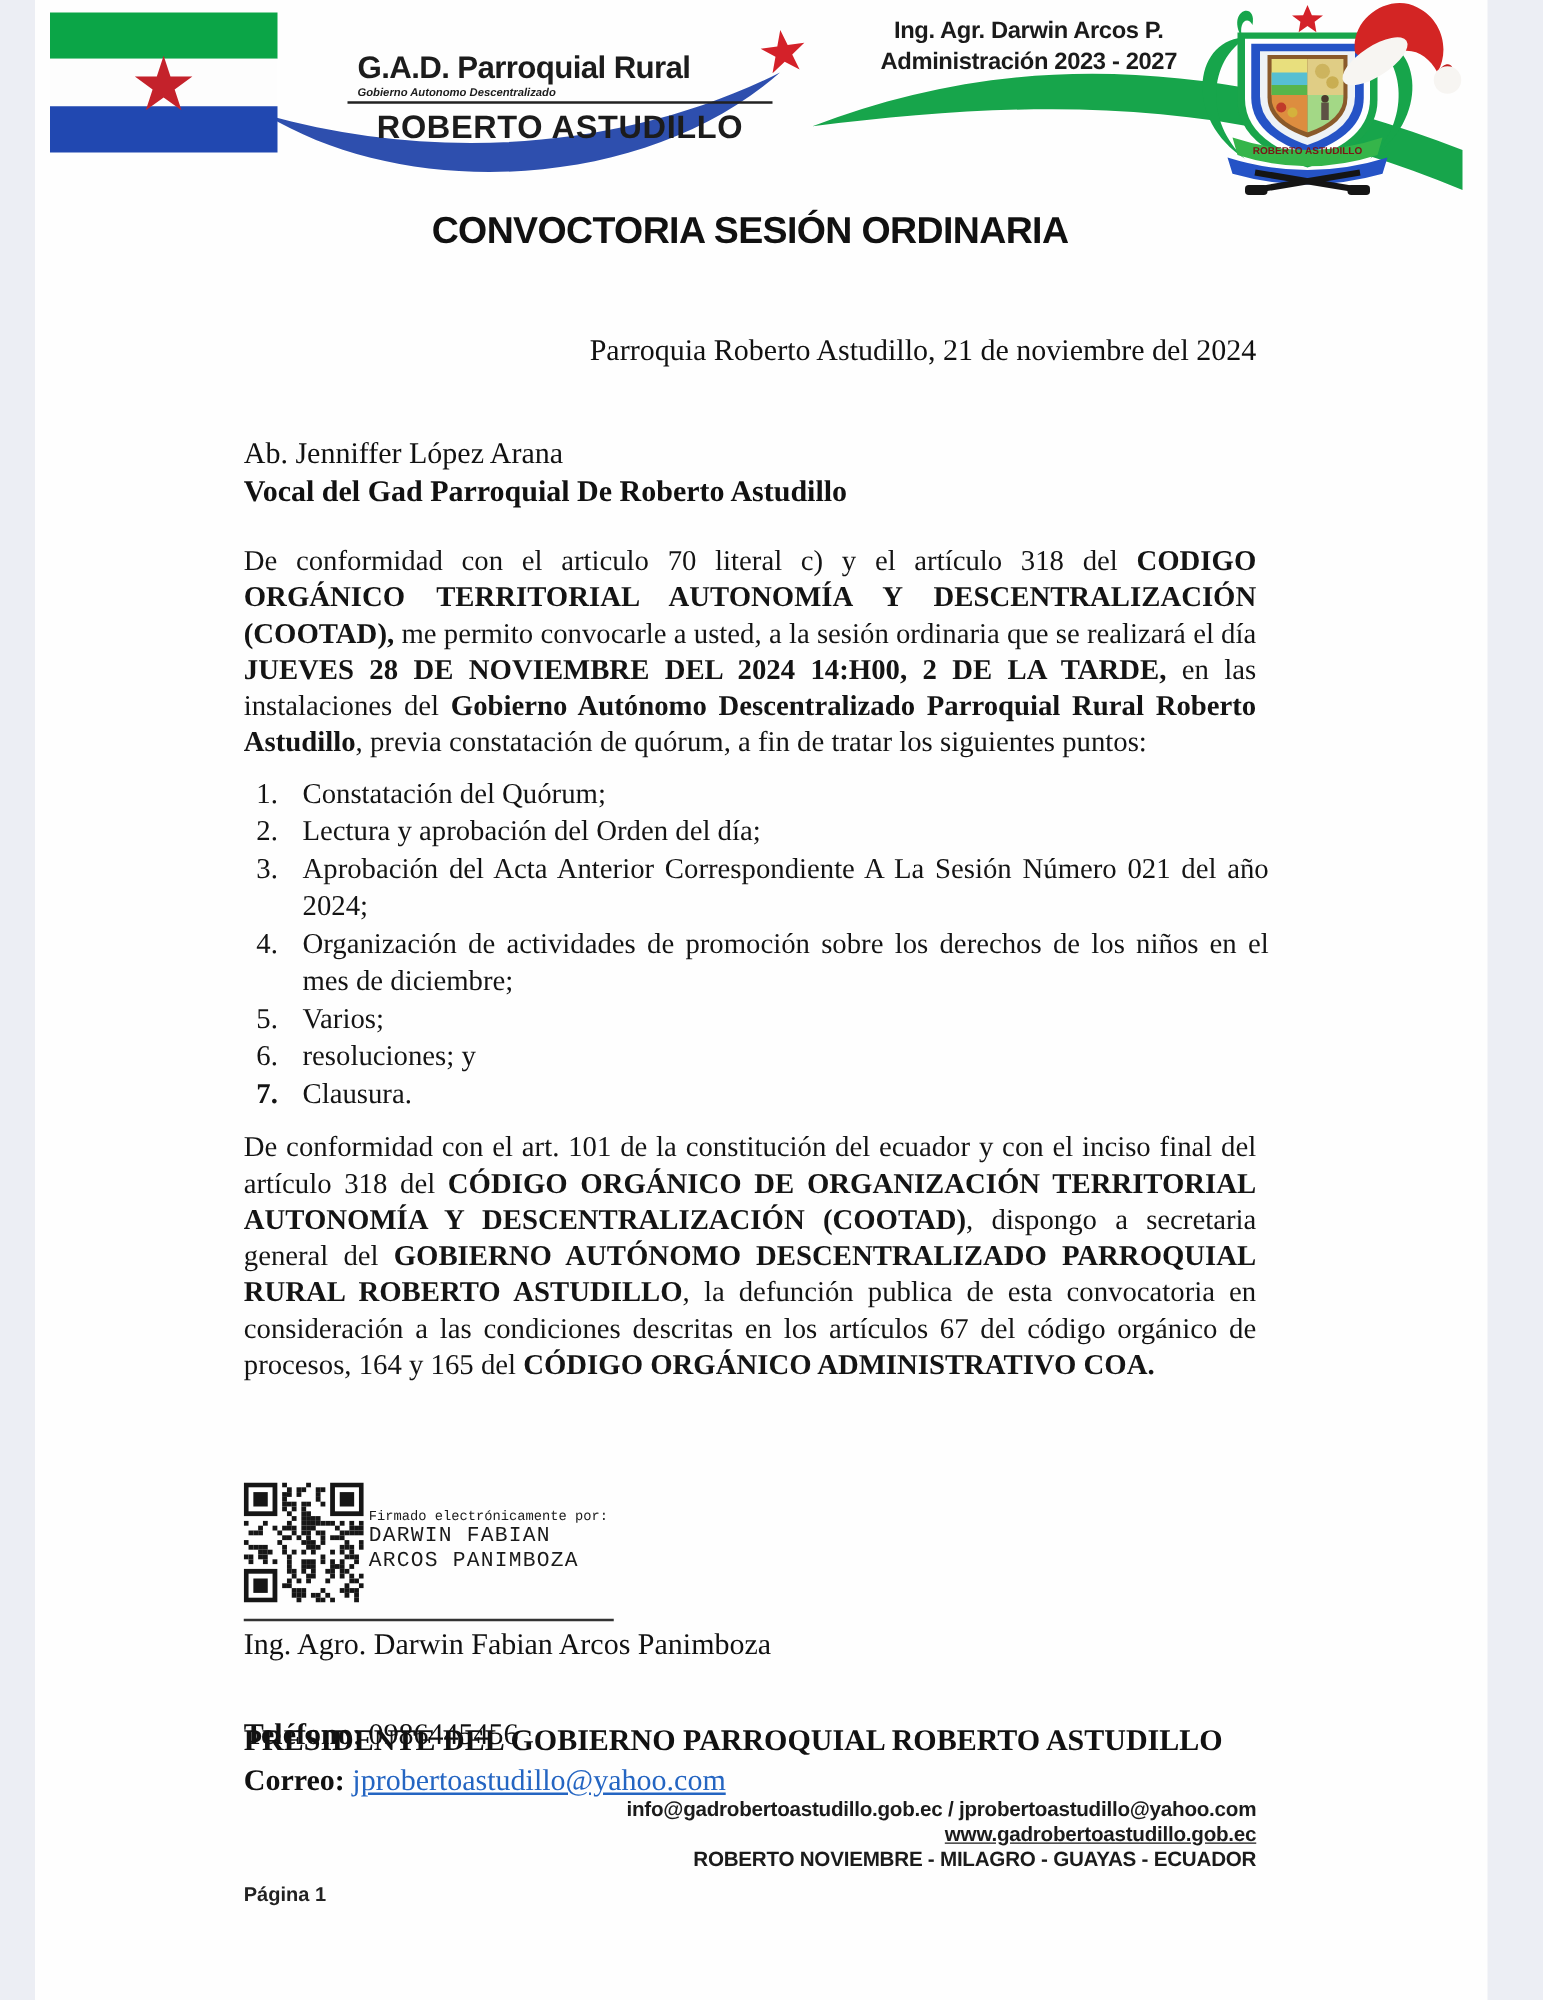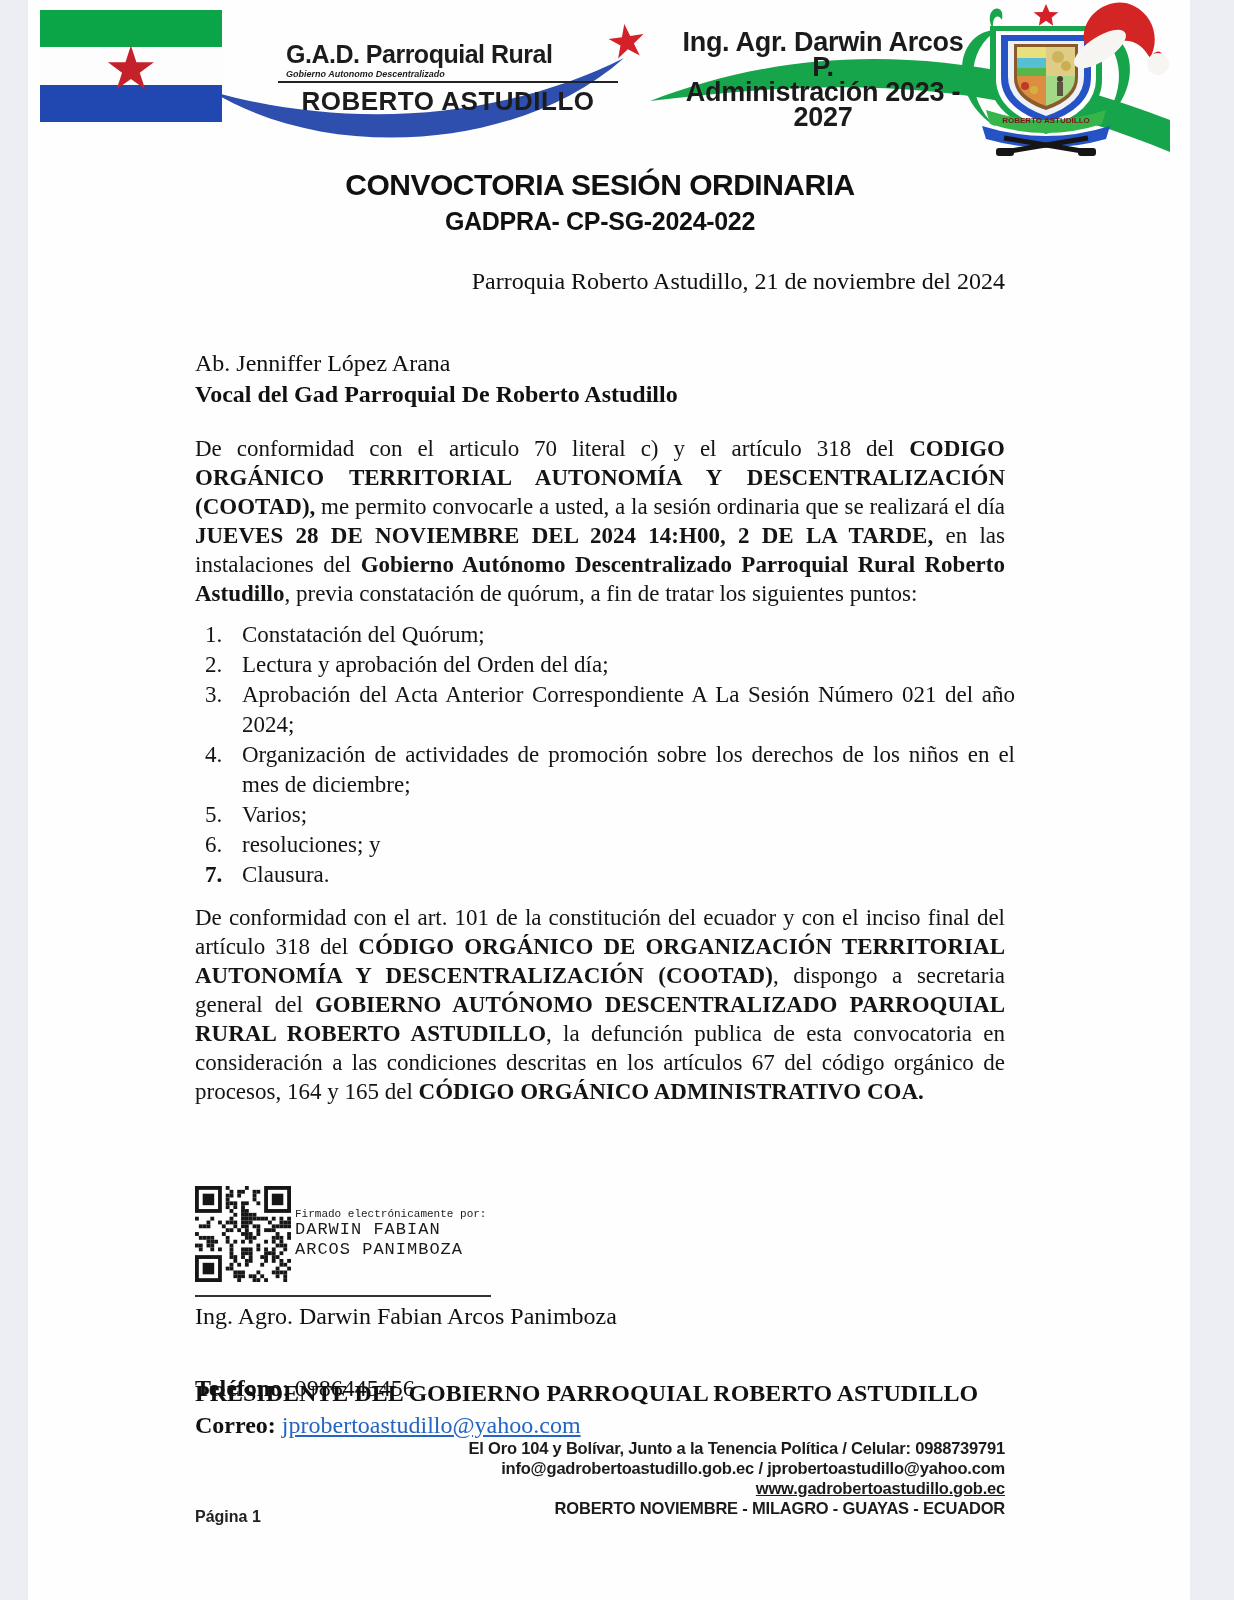--- a/index.html
+++ b/index.html
@@ -14,21 +14,21 @@
   .flag .stripe{width:100%;height:37.3px;}
   .st-green{background:#0ba547;}
   .st-white{background:#fdfdfd;}
   .st-blue{background:#2148b1;}
   .flag-star{position:absolute;left:0;right:0;top:8px;text-align:center;font-size:60px;line-height:100px;color:#c4222b;font-family:"DejaVu Sans",sans-serif;}
   .logo-block{position:absolute;left:250px;top:28px;width:340px;text-align:center;font-family:"Liberation Sans",sans-serif;color:#1c1c1c;margin-top:12px;}
   .logo-top{font-size:25px;font-weight:bold;letter-spacing:-0.5px;text-align:left;padding-left:8px;}
   .logo-sub{font-size:9px;font-weight:bold;font-style:italic;text-align:left;padding-left:8px;border-bottom:2.5px solid #222;padding-bottom:2px;}
   .logo-name{font-size:26px;font-weight:bold;letter-spacing:0.5px;margin-top:3px;}
   .header-star{position:absolute;left:578px;top:14px;font-size:46px;color:#d42129;font-family:"DejaVu Sans",sans-serif;transform:rotate(-8deg);}
-  .admin-block{position:absolute;left:645px;top:30px;width:300px;text-align:center;font-family:"Liberation Sans",sans-serif;font-weight:bold;font-size:27px;line-height:25px;color:#1b1b1b;letter-spacing:-0.3px;}
+  .admin-block{position:absolute;left:645px;top:12px;width:300px;text-align:center;font-family:"Liberation Sans",sans-serif;font-weight:bold;font-size:19px;line-height:25px;color:#1b1b1b;letter-spacing:-0.3px;}
   .crest{position:absolute;left:900px;top:0;}
 
   
   .content{position:absolute;left:167px;top:0;width:810px;}
   .abs{position:absolute;width:810px;}
   .title-block{top:168px;text-align:center;font-family:"Liberation Sans",sans-serif;font-weight:bold;color:#111;}
   .title1{font-size:30px;letter-spacing:-0.5px;}
   .title2{font-size:25px;margin-top:5px;letter-spacing:-0.3px;}
   .dateline{top:268px;text-align:right;font-size:24px;color:#111;}
   .addressee{top:348px;font-size:24px;line-height:31px;color:#111;}
@@ -139,21 +139,20 @@
           <ellipse cx="24" cy="49" rx="30" ry="12" transform="rotate(-33 24 49)" fill="#f7f5f2"></ellipse>
           <circle cx="82" cy="64" r="11" fill="#f7f5f2"></circle>
         </g>
       </svg>
     </div>
 
     <div class="content">
 
       <div class="abs title-block">
         <div class="title1">CONVOCTORIA SESIÓN ORDINARIA</div>
-        <div class="title2">GADPRA- CP-SG-2024-022</div>
       </div>
 
       <div class="abs dateline">Parroquia Roberto Astudillo, 21 de noviembre del 2024</div>
 
       <div class="abs addressee">
         <div>Ab. Jenniffer López Arana</div>
         <div class="b">Vocal del Gad Parroquial De Roberto Astudillo</div>
       </div>
 
       <div class="abs para para1"><span>De conformidad con el articulo 70 literal c) y el artículo 318 del </span><span class="b">CODIGO ORGÁNICO TERRITORIAL AUTONOMÍA Y DESCENTRALIZACIÓN (COOTAD),</span><span> me permito convocarle a usted, a la sesión ordinaria que se realizará el día </span><span class="b">JUEVES 28 DE NOVIEMBRE DEL 2024 14:H00, 2 DE LA TARDE,</span><span> en las instalaciones del </span><span class="b">Gobierno Autónomo Descentralizado Parroquial Rural Roberto Astudillo</span><span>, previa constatación de quórum, a fin de tratar los siguientes puntos:</span></div>
@@ -393,21 +392,20 @@
 
       <div class="abs sig-rule"></div>
       <div class="abs sig-name">Ing. Agro. Darwin Fabian Arcos Panimboza</div>
       <div class="abs sig-role">PRESIDENTE DEL GOBIERNO PARROQUIAL ROBERTO ASTUDILLO</div>
 
       <div class="abs sig-line sig-phone"><span class="b">Teléfono</span><span>:  </span><span>0986445456</span></div>
 
       <div class="abs sig-line sig-email"><span class="b">Correo:</span><span> </span><a class="email-link">jprobertoastudillo@yahoo.com</a></div>
 
       <div class="abs footer">
-        <div>El Oro 104 y Bolívar, Junto a la Tenencia Política / Celular: 0988739791</div>
         <div>info@gadrobertoastudillo.gob.ec / jprobertoastudillo@yahoo.com</div>
         <div class="u">www.gadrobertoastudillo.gob.ec</div>
         <div>ROBERTO NOVIEMBRE - MILAGRO - GUAYAS - ECUADOR</div>
       </div>
     </div>
 
     <div class="pagina">Página 1</div>
   </div>
 </div>
 

